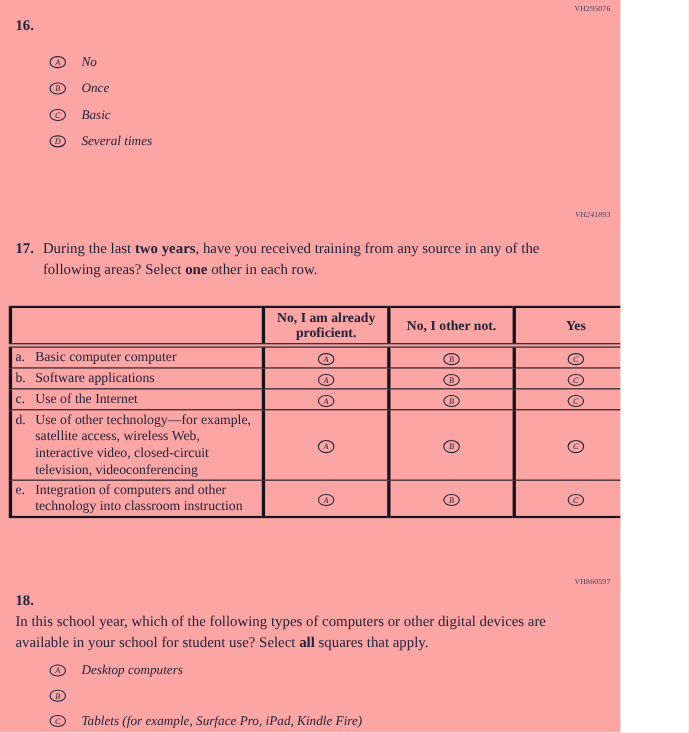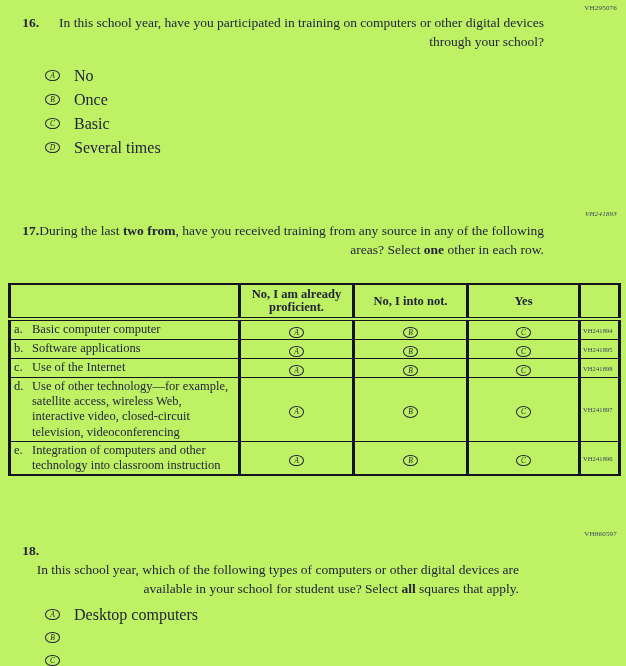--- a/index.html
+++ b/index.html
@@ -1,39 +1,39 @@
 <!DOCTYPE html>
 <html><head>
 <meta charset="utf-8">
 <style>
   html,body { margin:0; padding:0; background:#ffffff; }
   .page {
-    width:626px; height:666px; overflow:hidden; position:relative;
-    background:#bef264; color:#23233a;
+    width:564px; height:666px; overflow:hidden; position:relative;
+    background:#fca5a5; color:#23233a;
     font-family:"Liberation Serif","DejaVu Serif",serif;
   }
   .code-right {
     text-align:right; padding-right:9px; font-size:7px; line-height:9px;
     color:#3c3c5e; letter-spacing:0.2px;
   }
   .code-top { padding-top:4px; }
-  .question-block { margin-left:14px; display:flex;text-align:right; }
+  .question-block { margin-left:14px; display:flex; }
   .qnum { font-weight:bold; font-size:13.5px; line-height:19px; width:25px; flex:none; }
   .qtext { font-size:13.5px; line-height:19px; width:505px; }
   .options { margin:15px 0 0 45px; }
   .option { display:flex; align-items:center; height:19px; margin-bottom:5px; }
-  .option .label { margin-left:14px; font-size:16px; white-space:nowrap; }
+  .option .label { margin-left:14px; font-size:12px; white-space:nowrap;font-style:italic; }
   .bubble {
     width:13px; height:9px; border:1.4px solid #23233a; border-radius:50%;
     display:inline-flex; align-items:center; justify-content:center;
     font-size:7.5px; font-style:italic; line-height:1; flex:none;
     box-sizing:content-box; padding-top:0.5px;
   }
   .sec17-code { margin-top:53px;font-style:italic; }
-  .sec17-q { margin-top:2px; }
+  .sec17-q { margin-top:16px; }
   table.grid {
     margin:24px 12px 0 8px; width:610px; border-collapse:collapse; table-layout:fixed;
     border:2px solid #14141f;
   }
   table.grid th, table.grid td {
     border:1px solid #14141f; border-left-width:3px; border-right-width:3px;
   }
   table.grid thead th {
     border-bottom:4px double #14141f;
     font-weight:bold; font-size:12.5px; line-height:13px;
@@ -55,21 +55,20 @@
 </style>
 </head>
 <body>
 
 <div class="page">
 
   <div class="section">
     <div class="code-right code-top">VH295076</div>
     <div class="question-block">
       <span class="qnum">16.</span>
-      <span class="qtext">In this school year, have you participated in training on computers or other digital devices through your school?</span>
     </div>
     <div class="options">
       <div class="option">
         <span class="bubble">A</span>
         <span class="label">No</span>
       </div>
       <div class="option">
         <span class="bubble">B</span>
         <span class="label">Once</span>
       </div>
@@ -81,36 +80,36 @@
         <span class="bubble">D</span>
         <span class="label">Several times</span>
       </div>
     </div>
   </div>
 
   <div class="section">
     <div class="code-right sec17-code">VH241893</div>
     <div class="question-block sec17-q">
       <span class="qnum">17.</span>
-      <span class="qtext"><span>During the last </span><b>two from</b><span>, have you received training from any source in any of the following areas? Select </span><b>one</b><span> other in each row.</span></span>
+      <span class="qtext"><span>During the last </span><b>two years</b><span>, have you received training from any source in any of the following areas? Select </span><b>one</b><span> other in each row.</span></span>
     </div>
 
     <table class="grid">
       <colgroup>
         <col style="width:230px">
           <col style="width:114px">
           <col style="width:114px">
           <col style="width:112px">
           <col style="width:40px">
       </colgroup>
       <thead>
         <tr>
           <th></th>
           <th>No, I am already proficient.</th>
-          <th>No, I into not.</th>
+          <th>No, I other not.</th>
           <th>Yes</th>
           <th></th>
         </tr>
       </thead>
       <tbody>
         <tr>
           <td class="rowlabel-cell">
             <div class="rowlabel">
               <span class="rletter">a.</span>
               <span class="rtext">Basic computer computer</span>
@@ -182,17 +181,18 @@
     <div class="options options18">
       <div class="option">
         <span class="bubble">A</span>
         <span class="label">Desktop computers</span>
       </div>
       <div class="option">
         <span class="bubble">B</span>
       </div>
       <div class="option">
         <span class="bubble">C</span>
+        <span class="label">Tablets (for example, Surface Pro, iPad, Kindle Fire)</span>
       </div>
     </div>
   </div>
 
 </div>
 
 </body></html>

